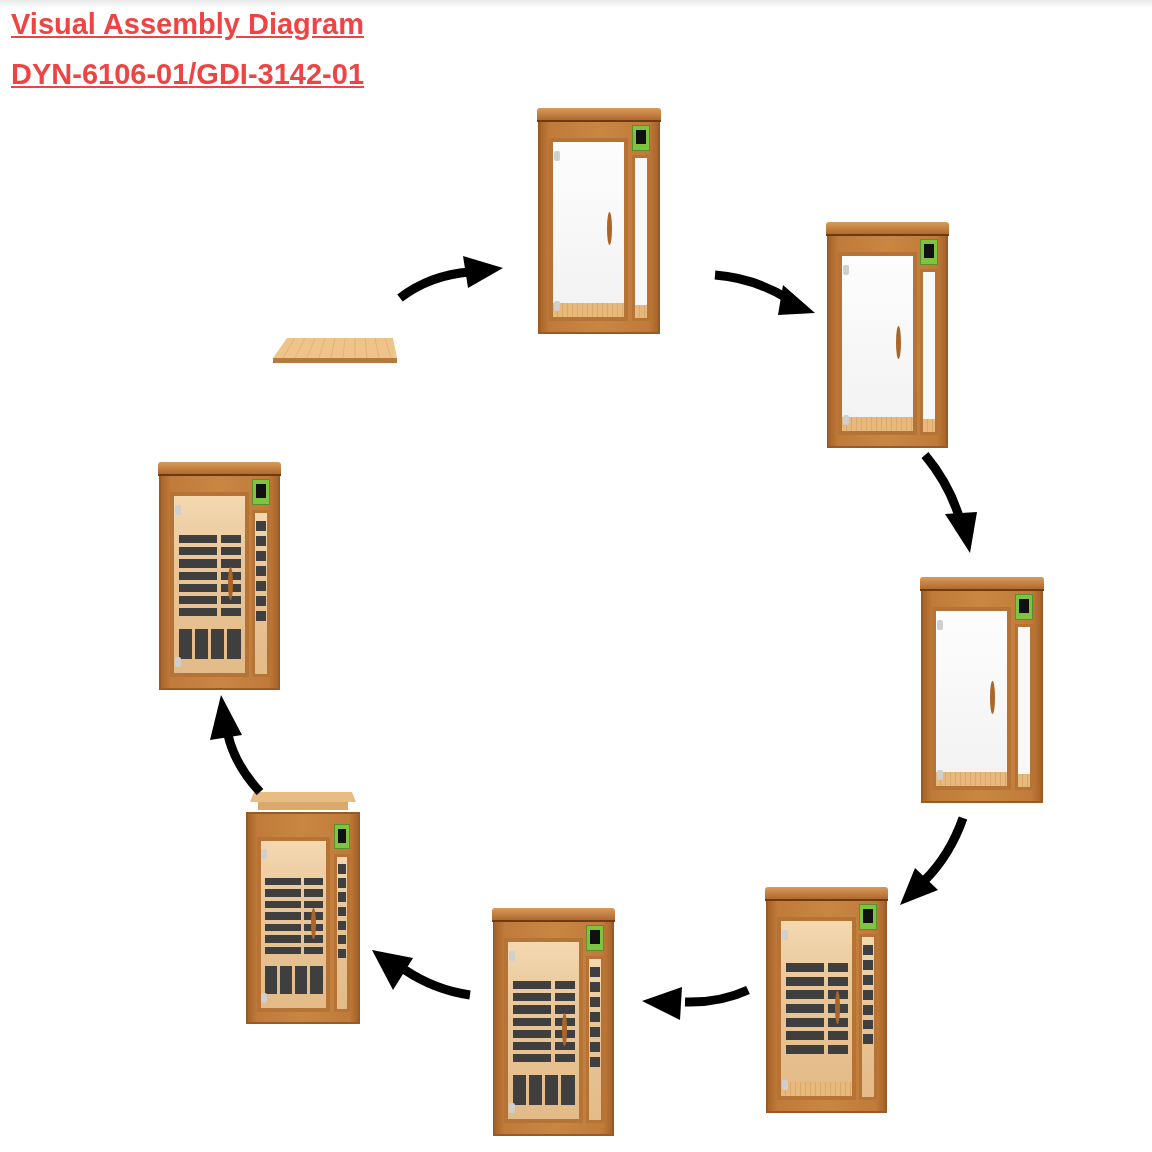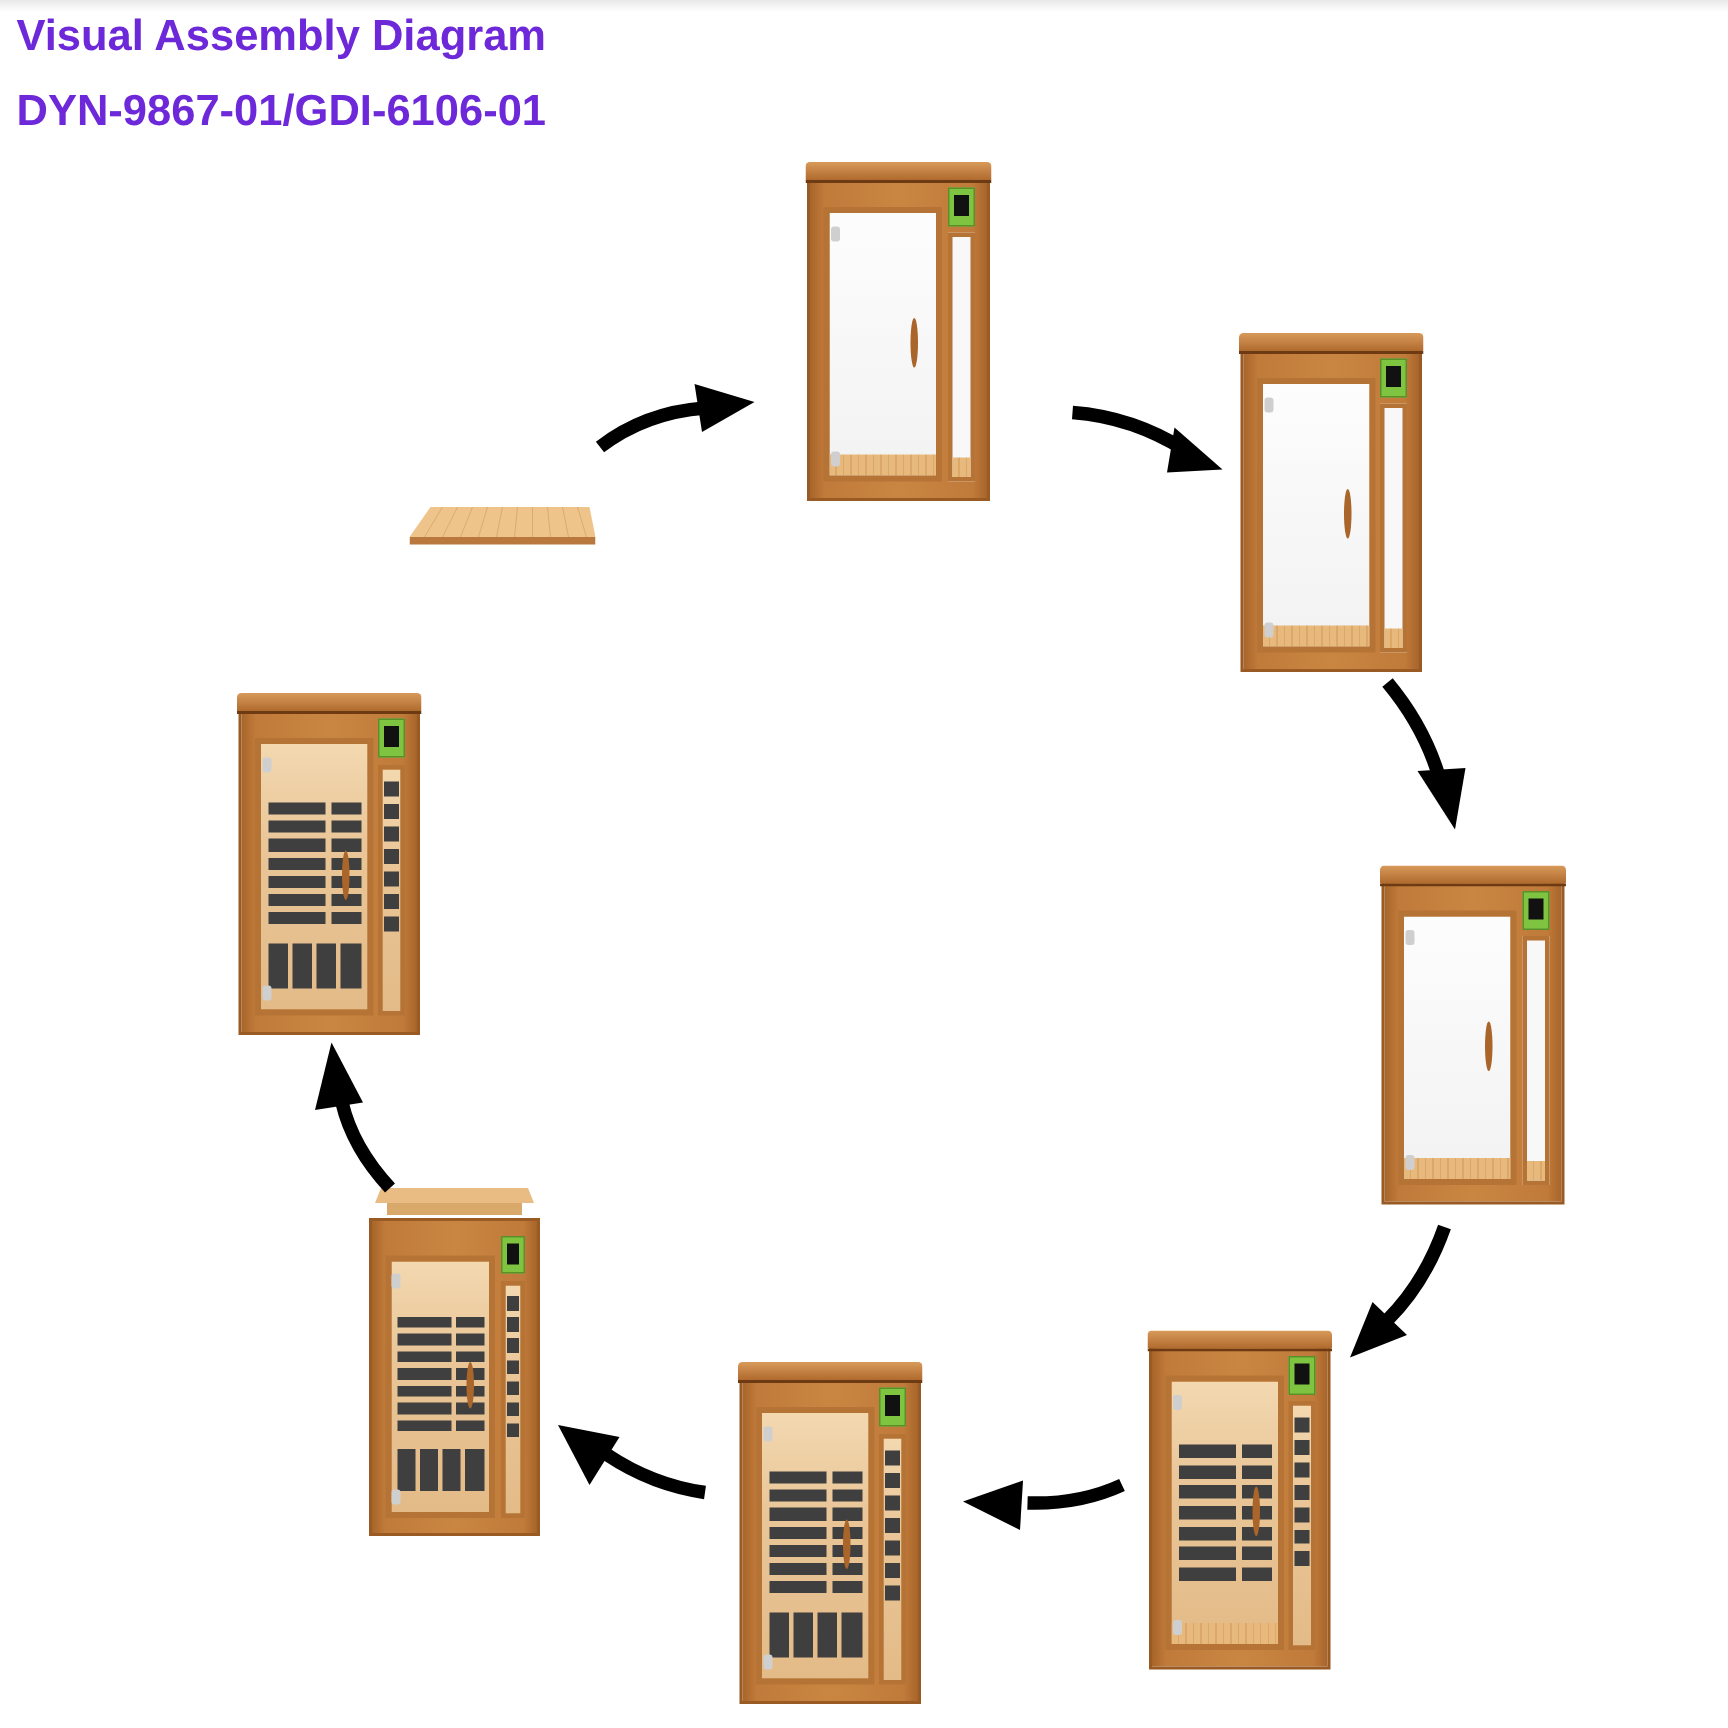--- a/index.html
+++ b/index.html
@@ -7,21 +7,21 @@
     width: 1152px; height: 1152px; position: relative; overflow: hidden;
     background: #ffffff;
     font-family: "Liberation Sans", sans-serif;
   }
   .topshade {
     position: absolute; left: 0; top: 0; width: 1152px; height: 8px;
     background: linear-gradient(#e8e8e8, #ffffff);
   }
   .title {
     position: absolute; left: 11px; font-weight: bold; font-size: 29px;
-    color: #6d28d9; letter-spacing: 0px; white-space: nowrap;
+    color: #ef4444; letter-spacing: 0px; white-space: nowrap; text-decoration: underline;
   }
   .title.l1 { top: 8px; }
   .title.l2 { top: 58px; }
 
   
   .floor {
     position: absolute; left: 273px; top: 336px; width: 124px; height: 28px;
   }
 
   
@@ -83,21 +83,21 @@
     display: flex; flex-direction: column; justify-content: space-between; }
   .sideheat span { height: 10%; background: #3f3f3f; }
 
   .arrows { position: absolute; left: 0; top: 0; width: 1152px; height: 1152px; pointer-events: none; }
 </style>
 </head>
 <body>
 
 <div class="topshade"></div>
 <div class="title l1">Visual Assembly Diagram</div>
-<div class="title l2">DYN-9867-01/GDI-6106-01</div>
+<div class="title l2">DYN-6106-01/GDI-3142-01</div>
 
 <svg class="floor" viewBox="0 0 124 28">
   <polygon points="14,2 120,2 124,22 0,22" fill="#eec48a"></polygon>
   <g stroke="#d9a86b" stroke-width="0.6">
     <line x1="22" y1="2" x2="10" y2="22"></line>
       <line x1="32" y1="2" x2="22" y2="22"></line>
     <line x1="42" y1="2" x2="34" y2="22"></line>
       <line x1="52" y1="2" x2="46" y2="22"></line>
     <line x1="62" y1="2" x2="58" y2="22"></line>
       <line x1="72" y1="2" x2="70" y2="22"></line>

